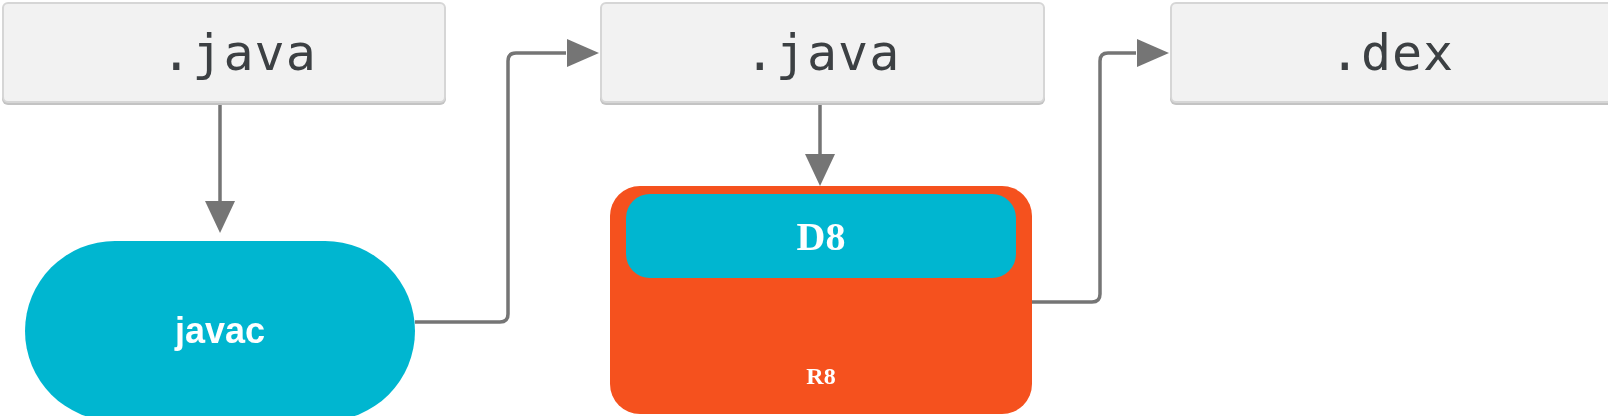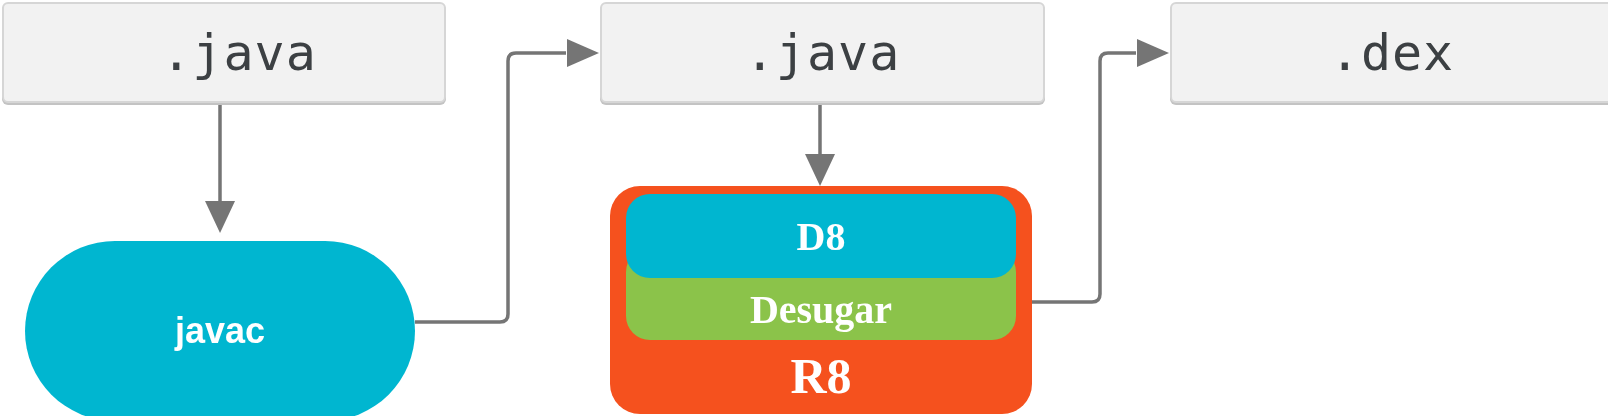--- a/index.html
+++ b/index.html
@@ -83,21 +83,21 @@
     background: var(--green);
     align-items: flex-end;
     padding-bottom: 7px;
     z-index: 2;
   }
   .label-r8 {
     position: absolute;
     left: 0; right: 0; top: 168px; height: 44px;
     display: flex; align-items: center; justify-content: center;
     color: var(--white_text);
-    font-size: 50px;
+    font-size: 24px;
     font-weight: 700;
     z-index: 3;
   }
   .connectors path.line { stroke: var(--arrow); stroke-width: 3.5; fill: none; }
   .connectors path.head { fill: var(--arrow); stroke: none; }
 </style>
 </head>
 <body>
 
 <div class="canvas">
@@ -134,19 +134,16 @@
   </div>
 
   <div class="node pill-javac">
     <span>javac</span>
   </div>
 
   <div class="toolbox">
     <div class="inner-box box-d8">
       <span>D8</span>
     </div>
-    <div class="inner-box box-desugar">
-      <span>Desugar</span>
-    </div>
     <div class="label-r8">R8</div>
   </div>
 
 </div>
 
 </body></html>

